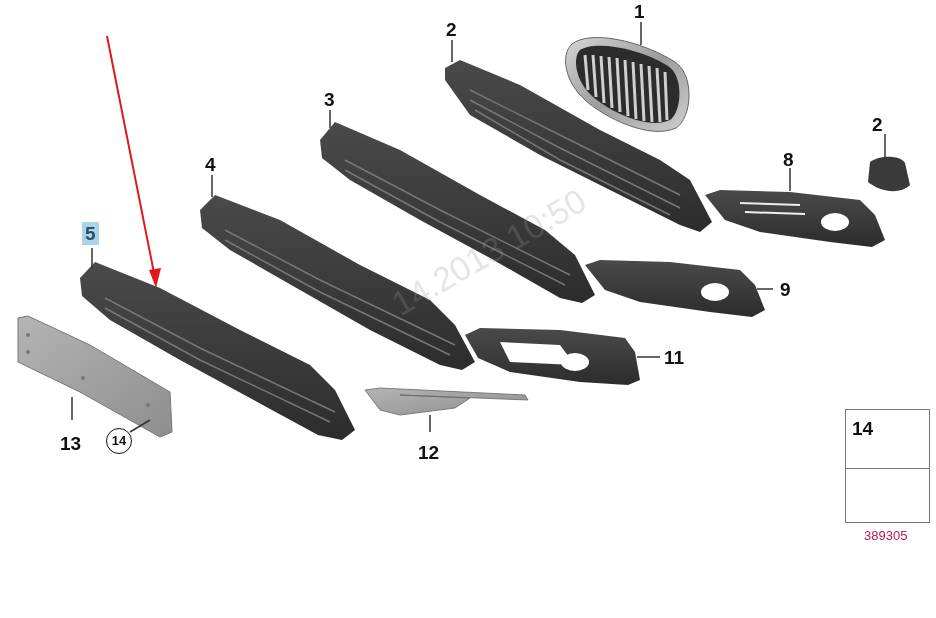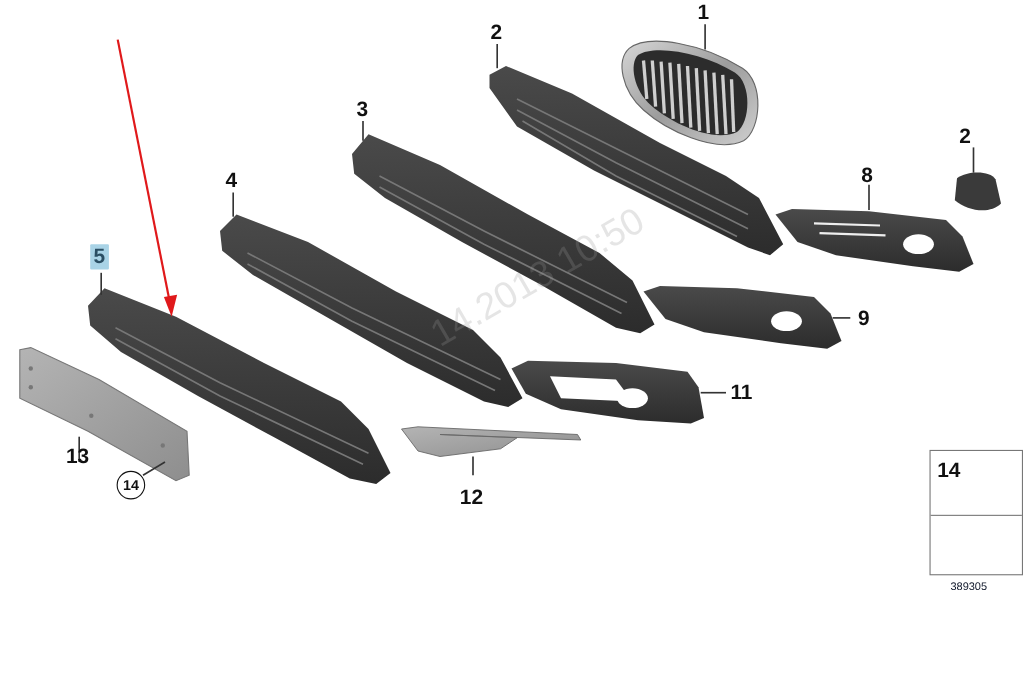--- a/index.html
+++ b/index.html
@@ -4,21 +4,21 @@
 <style>
   html, body { margin: 0; padding: 0; background: #ffffff; }
   body { width: 936px; height: 618px; position: relative; overflow: hidden; font-family: "Liberation Sans", sans-serif; }
   #diagram { position: absolute; left: 0; top: 0; width: 936px; height: 618px; }
   .callout { position: absolute; font-weight: bold; font-size: 19px; color: #111; line-height: 1; }
   .callout.hl { background: #a9d3e6; color: #2a4e63; padding: 2px 3px; border-radius: 1px; }
   .circled { position: absolute; width: 24px; height: 24px; border: 1.5px solid #111; border-radius: 50%; font-size: 13px; font-weight: bold; text-align: center; line-height: 24px; color: #111; background: #fff; }
   .legend-box { position: absolute; left: 845px; top: 409px; width: 83px; height: 112px; border: 1px solid #777; background: #fff; }
   .legend-box .divider { position: absolute; left: 0; top: 58px; width: 100%; height: 1px; background: #777; }
   .legend-num { position: absolute; left: 6px; top: 8px; font-weight: bold; font-size: 19px; color: #111; }
-  .ref-number { position: absolute; left: 864px; top: 528px; font-size: 10px; color: #0f172a; }
+  .ref-number { position: absolute; left: 864px; top: 528px; font-size: 13px; color: #be185d; }
   .watermark { position: absolute; left: 385px; top: 290px; font-size: 34px; color: rgba(150,150,150,0.25); transform: rotate(-30deg); transform-origin: left top; white-space: nowrap; }
 </style>
 </head>
 <body>
 
 <svg id="diagram" viewBox="0 0 936 618" xmlns="http://www.w3.org/2000/svg">
   <defs>
     <linearGradient id="darkPart" x1="0" y1="0" x2="0" y2="1">
       <stop offset="0" stop-color="#4a4a4a"></stop>
       <stop offset="1" stop-color="#2c2c2c"></stop>
@@ -159,20 +159,20 @@
 <div class="callout" style="left:634px;top:2px;">1</div>
 <div class="callout" style="left:446px;top:20px;">2</div>
 <div class="callout" style="left:324px;top:90px;">3</div>
 <div class="callout" style="left:205px;top:155px;">4</div>
 <div class="callout hl" style="left:82px;top:222px;">5</div>
 <div class="callout" style="left:783px;top:150px;">8</div>
 <div class="callout" style="left:780px;top:280px;">9</div>
 <div class="callout" style="left:664px;top:348px;">11</div>
 <div class="callout" style="left:418px;top:443px;">12</div>
 <div class="callout" style="left:872px;top:115px;">2</div>
-<div class="callout" style="left:60px;top:406px;">13</div>
+<div class="callout" style="left:60px;top:434px;">13</div>
 <div class="circled" style="left:106px;top:428px;">14</div>
 
 <div class="legend-box">
   <div class="legend-num">14</div>
   <div class="divider"></div>
 </div>
 <div class="ref-number">389305</div>
 
 </body></html>

